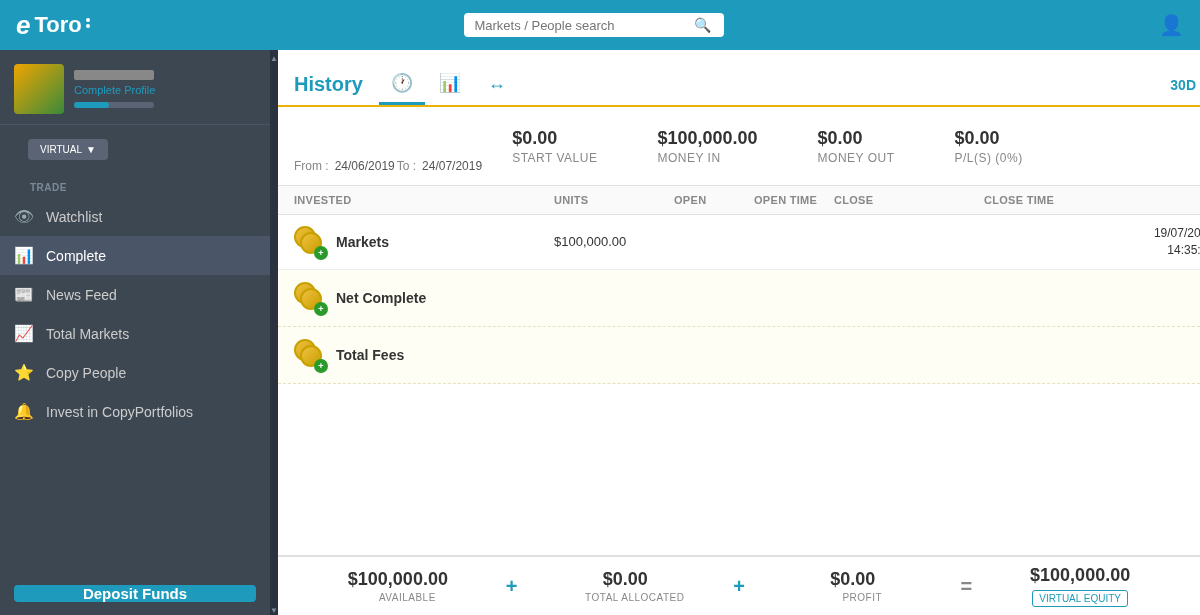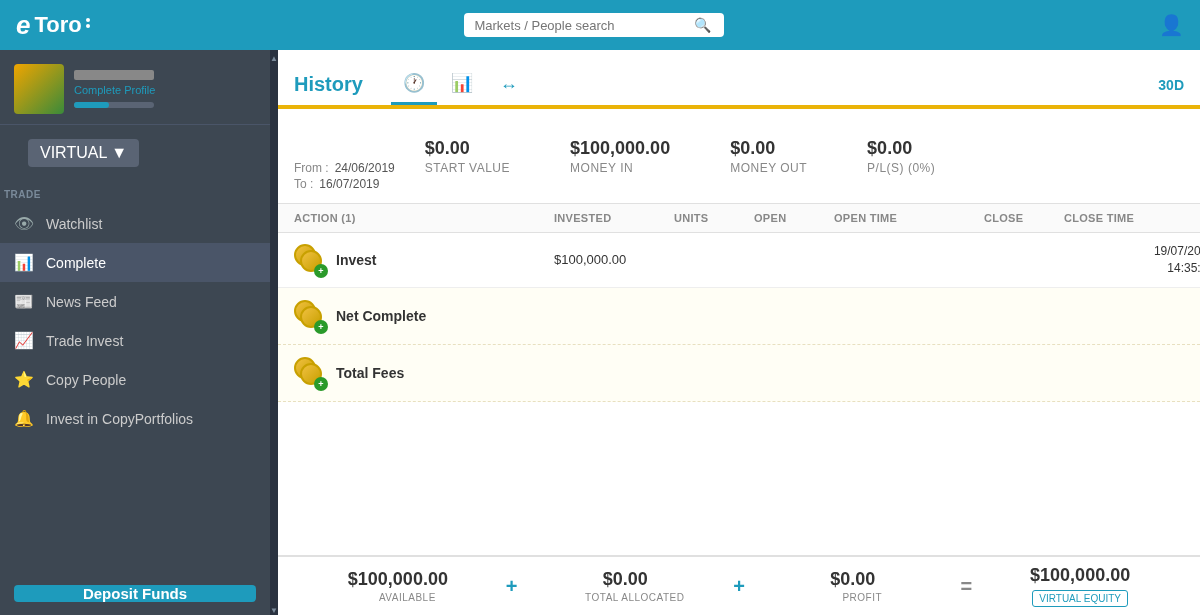--- a/index.html
+++ b/index.html
@@ -80,35 +80,35 @@
     .profile-link { color: #1e9bbc; font-size: 11px; cursor: pointer; }
     .profile-bar-wrap { display: flex; align-items: center; gap: 4px; margin-top: 2px; }
     .profile-bar-bg { background: #5a6474; height: 6px; width: 80px; border-radius: 3px; }
     .profile-bar-fill { background: #1e9bbc; height: 6px; width: 35px; border-radius: 3px; }
 
     .sidebar-virtual-btn {
       margin: 8px 14px;
       background: #5a6474;
       border: none;
       color: white;
-      font-size: 16px;
+      font-size: 10px;
       padding: 5px 12px;
       border-radius: 4px;
       cursor: pointer;
       display: flex;
       align-items: center;
       gap: 4px;
       width: fit-content;
     }
 
     .sidebar-section-label {
       color: #7a8a9a;
       font-size: 10px;
       font-weight: bold;
-      padding: 8px 14px 4px 4px;
+      padding: 8px 14px 4px 30px;
       letter-spacing: 0.5px;
       text-transform: uppercase;
     }
 
     .sidebar-item {
       display: flex;
       align-items: center;
       gap: 12px;
       padding: 10px 14px;
       color: #ccc;
@@ -161,23 +161,23 @@
       display: flex;
       flex-direction: column;
       background: white;
       overflow: hidden;
     }
 
     
     .history-header {
       display: flex;
       align-items: center;
-      padding: 14px 16px 0 16px;
-      border-bottom: 4px solid #eab308;
-      gap: 12px;
+      padding: 14px 4px 0 16px;
+      border-bottom: 2px solid #eab308;
+      gap: 0;
     }
     .history-title {
       color: #1e9bbc;
       font-size: 20px;
       font-weight: bold;
       margin-right: 16px;
     }
     .history-tabs {
       display: flex;
       align-items: center;
@@ -206,21 +206,21 @@
     .summary-bar {
       display: flex;
       align-items: center;
       padding: 12px 16px;
       border-bottom: 1px solid #e0e0e0;
       gap: 0;
       background: white;
     }
     .summary-dates {
       display: flex;
-      flex-direction: column;
+      flex-direction: row;
       gap: 2px;
       margin-right: 30px;
       margin-top: 40px;
     }
     .summary-date-row { display: flex; gap: 6px; font-size: 12px; color: #555; }
     .summary-date-label { color: #888; }
     .summary-stat {
       display: flex;
       flex-direction: column;
       gap: 2px;
@@ -410,21 +410,21 @@
         <span>Complete</span>
       </div>
       <div class="sidebar-item">
         <span class="item-icon">📰</span>
         <span>News Feed</span>
       </div>
 
 
       <div class="sidebar-item">
         <span class="item-icon">📈</span>
-        <span>Trade Invest</span>
+        <span>Total Markets</span>
       </div>
       <div class="sidebar-item">
         <span class="item-icon">⭐</span>
         <span>Copy People</span>
       </div>
       <div class="sidebar-item">
         <span class="item-icon">🔔</span>
         <span>Invest in CopyPortfolios</span>
       </div>
     </div>
@@ -459,21 +459,21 @@
     </div>
 
     <div class="summary-bar">
       <div class="summary-dates">
         <div class="summary-date-row">
           <span class="summary-date-label">From :</span>
           <span>24/06/2019</span>
         </div>
         <div class="summary-date-row">
           <span class="summary-date-label">To :</span>
-          <span>16/07/2019</span>
+          <span>24/07/2019</span>
         </div>
       </div>
       <div class="summary-stat">
         <div class="summary-value">$0.00</div>
         <div class="summary-label">START VALUE</div>
       </div>
       <div class="summary-stat">
         <div class="summary-value">$100,000.00</div>
         <div class="summary-label">MONEY IN</div>
       </div>
@@ -483,38 +483,37 @@
       </div>
       <div class="summary-stat">
         <div class="summary-value">$0.00</div>
         <div class="summary-label">P/L(S) (0%)</div>
       </div>
     </div>
 
     <div class="table-area">
 
       <div class="table-header">
-        <div class="table-col-header">ACTION (1)</div>
         <div class="table-col-header">INVESTED</div>
         <div class="table-col-header">UNITS</div>
         <div class="table-col-header">OPEN</div>
         <div class="table-col-header">OPEN TIME</div>
         <div class="table-col-header">CLOSE</div>
         <div class="table-col-header">CLOSE TIME</div>
 
       </div>
 
       <div class="table-row">
         <div class="row-action">
           <div class="coins-icon">
             <div class="coin"></div>
             <div class="coin"></div>
             <div class="coin-arrow">+</div>
           </div>
-          <span>Invest</span>
+          <span>Markets</span>
         </div>
         <div class="row-invested">$100,000.00</div>
         <div></div>
         <div></div>
         <div></div>
         <div></div>
         <div class="row-close-time">19/07/2019<br>14:35:53</div>
         <div></div>
       </div>
 

